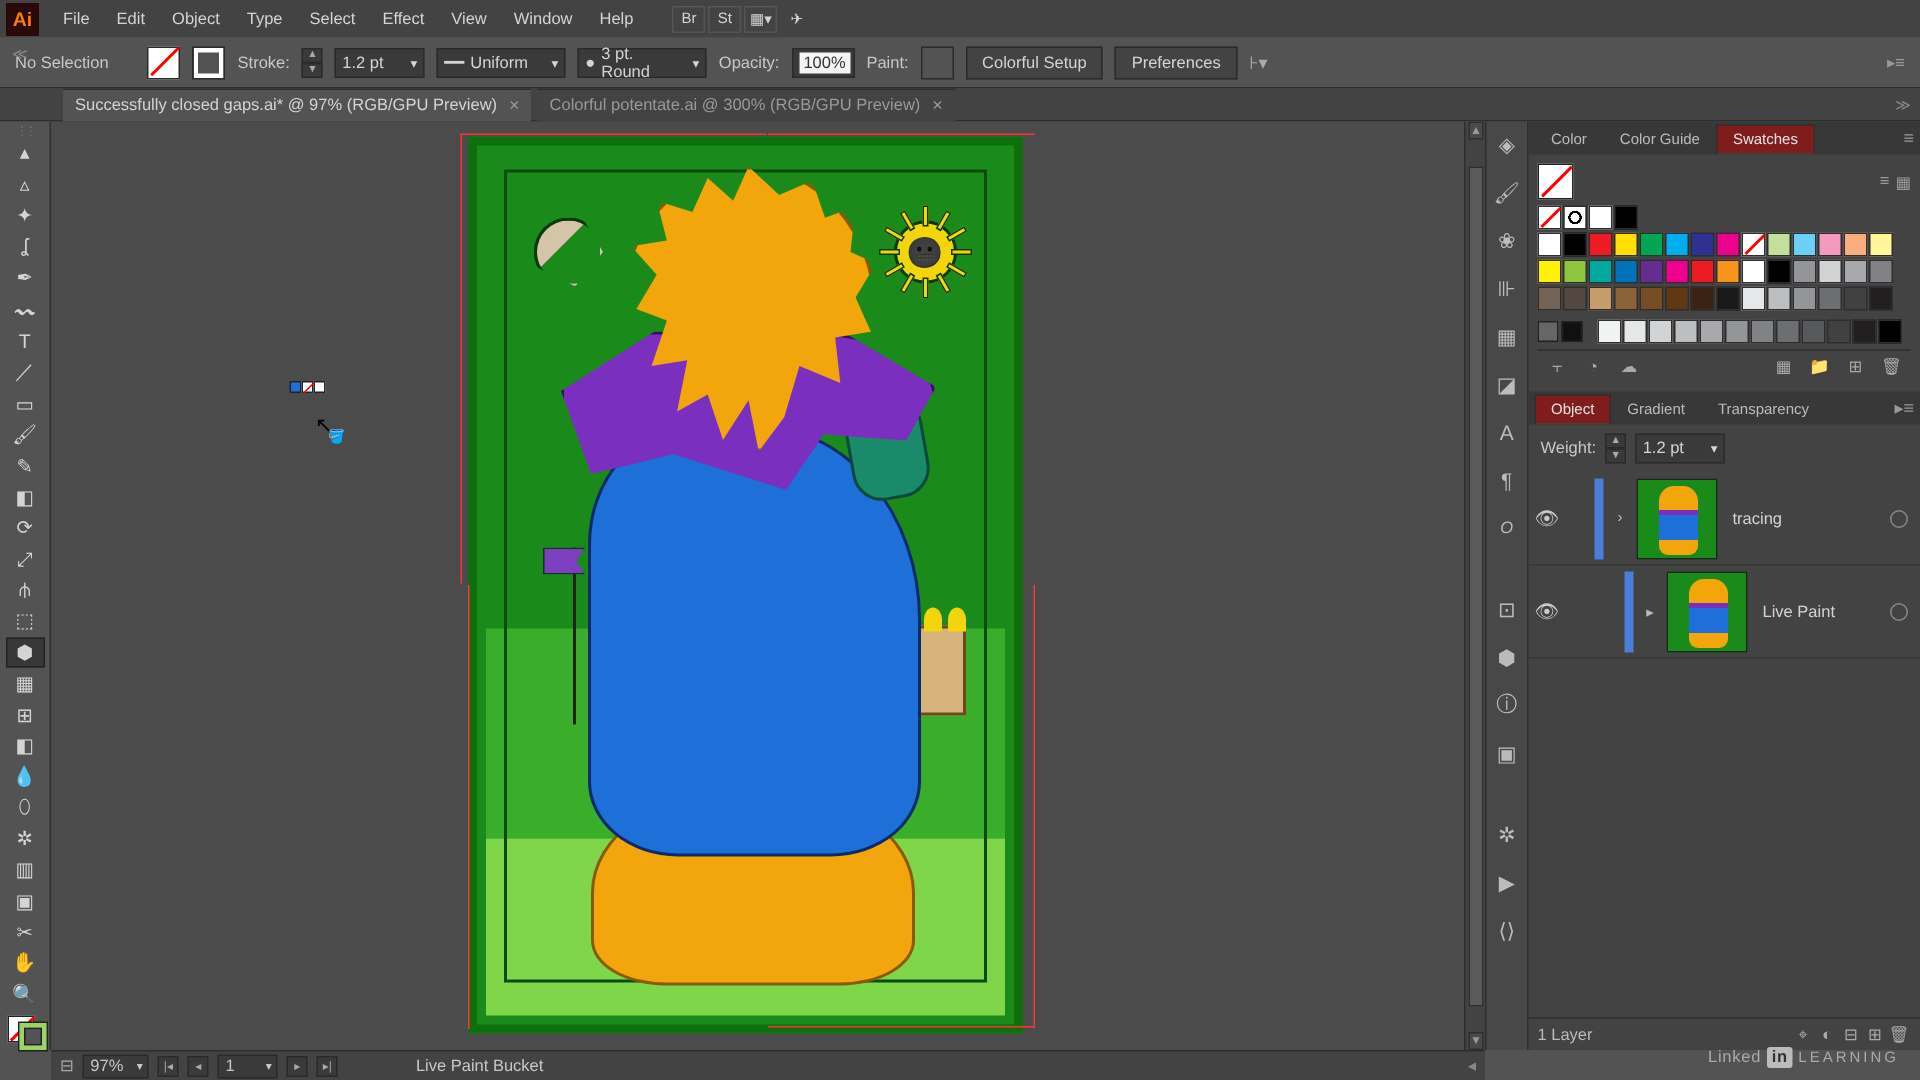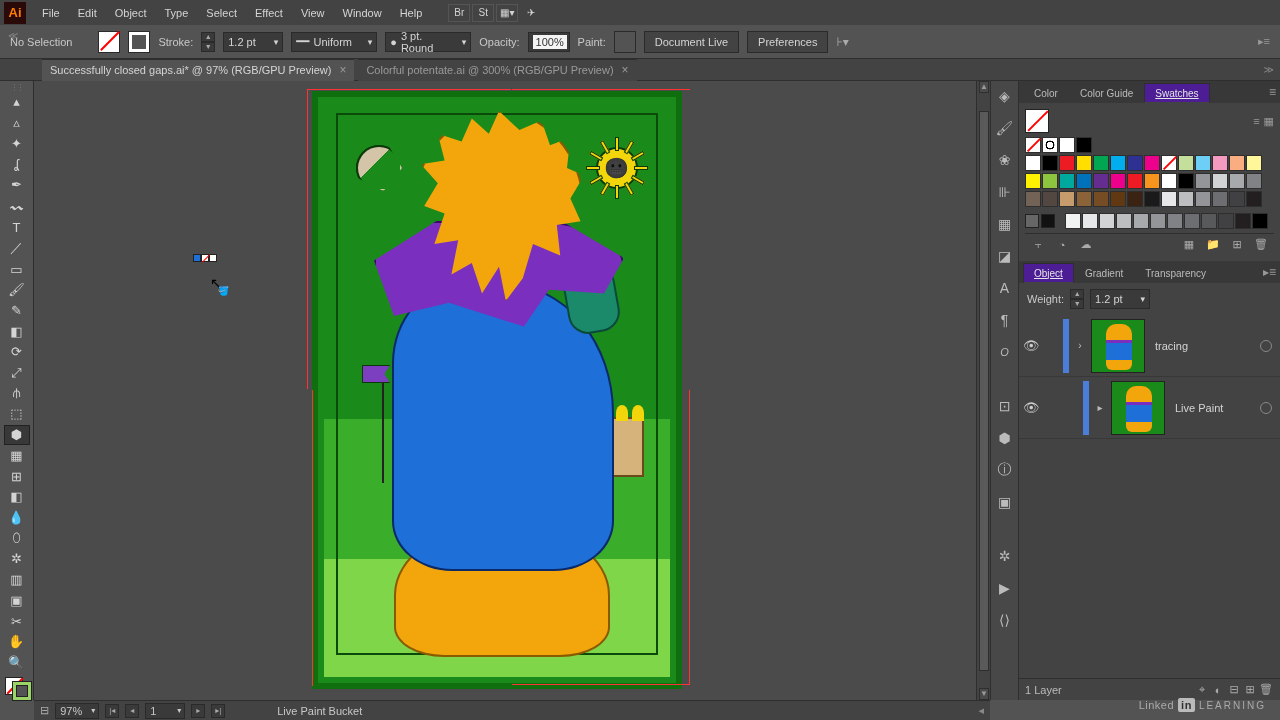--- a/index.html
+++ b/index.html
@@ -87,21 +87,21 @@
 .cursor-ind .csw { width: 8px; height: 8px; border: 1px solid #222; }
 .cursor-arrow { position: absolute; left: 176px; top: 194px; font-size: 14px; color: #000; }
 
 
 .side-icons { width: 28px; background: #484848; border-left: 1px solid #2e2e2e; display: flex; flex-direction: column; align-items: center; padding-top: 6px; gap: 14px; }
 .side-icon { width: 18px; height: 18px; color: #bbb; font-size: 14px; display: flex; align-items: center; justify-content: center; cursor: pointer; }
 
 .panels { width: 262px; background: #434343; border-left: 1px solid #2e2e2e; display: flex; flex-direction: column; }
 .panel-tabs { height: 22px; background: #383838; display: flex; align-items: flex-end; padding-left: 4px; }
 .panel-tab { height: 20px; padding: 0 10px; color: #bbb; display: flex; align-items: center; font-size: 10px; border: 1px solid transparent; }
-.panel-tab.active { background: #4c1d95; color: #e4e4e4; border: 1px solid #2e2e2e; border-bottom: 1px solid #434343; text-decoration: underline; }
+.panel-tab.active { background: #7f1d1d; color: #e4e4e4; border: 1px solid #2e2e2e; border-bottom: 1px solid #434343; }
 .panel-hamburger { margin-left: auto; margin-right: 4px; color: #999; font-size: 12px; align-self: center; }
 
 
 .swatches-body { padding: 6px; }
 .swatch-top { display: flex; align-items: center; gap: 4px; margin-bottom: 4px; }
 .sw-mini { width: 24px; height: 24px; border: 1px solid #222; background: white; position: relative; }
 .sw-mini.none::after { content: ""; position: absolute; left: -2px; top: 10px; width: 28px; height: 2px; background: red; transform: rotate(-45deg); }
 .swatch-grid { display: flex; flex-wrap: wrap; gap: 1px; }
 .swatch { width: 16px; height: 16px; border: 1px solid #2e2e2e; }
 .swatch-footer { height: 22px; border-top: 1px solid #2e2e2e; display: flex; align-items: center; padding: 0 6px; gap: 10px; margin-top: 4px; }
@@ -174,21 +174,21 @@
   <div class="ctrl-dd" style="width:86px">
     <span style="margin-right:4px">●</span>
       <span>3 pt. Round</span>
   </div>
   <span class="ctrl-label">Opacity:</span>
   <div class="ctrl-input">
       <span style="background:#f4f4f4;color:#333;padding:1px 3px">100%</span>
     </div>
   <span class="ctrl-label">Paint:</span>
   <div class="ctrl-swatch" style="background:#535353"></div>
-  <div class="ctrl-btn">Document Live</div>
+  <div class="ctrl-btn">Colorful Setup</div>
   <div class="ctrl-btn">Preferences</div>
   <div style="color:#aaa;font-size:12px">⊦▾</div>
   <div style="margin-left:auto;color:#999">▸≡</div>
 </div>
 
 <div class="tabbar">
   <div style="position:absolute;left:8px;top:30px;color:#888;font-size:10px">≪</div>
   <div class="doc-tab">
     <span>Successfully closed gaps.ai* @ 97% (RGB/GPU Preview)</span>
     <span class="tab-close">×</span>

